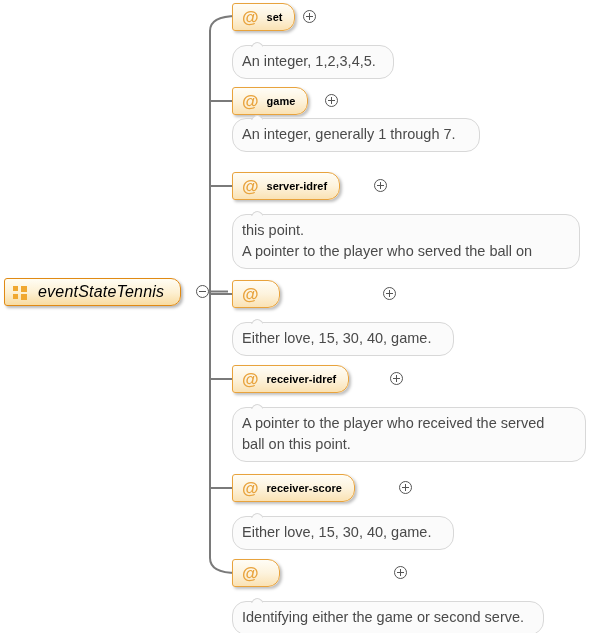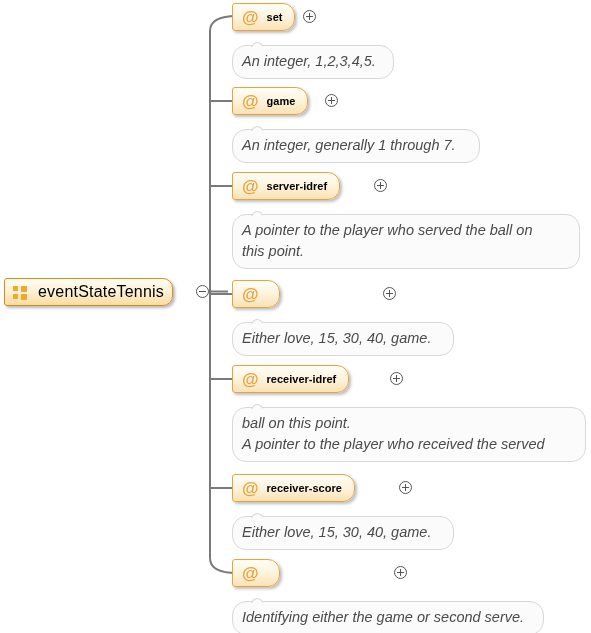--- a/index.html
+++ b/index.html
@@ -33,25 +33,26 @@
 
   
   .root-node {
     position: absolute;
     left: 4px;
     top: 278px;
     height: 28px;
     box-sizing: border-box;
     display: flex;
     align-items: center;
-    padding: 0 8px 0 8px;
+    padding: 0 16px 0 8px;
     border: 1px solid #e08a14;
     border-radius: 3px 10px 10px 3px;
     background: linear-gradient(to bottom, #fffdf4 0%, #fdf0d2 52%, #f8dca2 100%);
     box-shadow: 2px 2px 3px rgba(0,0,0,0.28);
+    font-style: italic;
   }
   .root-label {
     font-size: 16px;
     color: #000000;
     letter-spacing: 0.2px;
     white-space: nowrap;
   }
 
   
   .seq-icon {
@@ -140,21 +141,20 @@
   .doc-box {
     position: absolute;
     box-sizing: border-box;
     border: 1px solid #d8d8d8;
     border-radius: 14px;
     background: #fbfbfb;
     color: #4a4a4a;
     font-size: 14.5px;
     line-height: 21px;
     padding: 5px 9px 6px 9px;
-    font-style: italic;
   }
   .doc-box .tail {
     position: absolute;
     left: 17px;
     top: -7px;
     width: 13px;
     height: 8px;
     overflow: hidden;
   }
   .doc-box .tail::before {
@@ -208,54 +208,54 @@
   <div class="doc-box" style="left:232px; top:45px; width:162px;">
     <span class="tail"></span>
     <span class="doc-line">An integer, 1,2,3,4,5.</span>
   </div>
 
   <div class="attr-node" style="left:232px; top:87px;">
     <span class="at-sign">@</span>
     <span class="attr-label">game</span>
   </div>
   <span class="expander" style="left:325px; top:94px;"></span>
-  <div class="doc-box" style="left:232px; top:129px; width:248px;">
+  <div class="doc-box" style="left:232px; top:118px; width:248px;">
     <span class="tail"></span>
     <span class="doc-line">An integer, generally 1 through 7.</span>
   </div>
 
   <div class="attr-node" style="left:232px; top:172px;">
     <span class="at-sign">@</span>
     <span class="attr-label">server-idref</span>
   </div>
   <span class="expander" style="left:374px; top:179px;"></span>
   <div class="doc-box" style="left:232px; top:214px; width:348px;">
     <span class="tail"></span>
+    <span class="doc-line">this point.</span>
     <span class="doc-line">A pointer to the player who served the ball on</span>
-    <span class="doc-line">this point.</span>
   </div>
 
   <div class="attr-node" style="left:232px; top:280px;">
     <span class="at-sign">@</span>
   </div>
   <span class="expander" style="left:383px; top:287px;"></span>
   <div class="doc-box" style="left:232px; top:322px; width:222px;">
     <span class="tail"></span>
     <span class="doc-line">Either love, 15, 30, 40, game.</span>
   </div>
 
   <div class="attr-node" style="left:232px; top:365px;">
     <span class="at-sign">@</span>
     <span class="attr-label">receiver-idref</span>
   </div>
   <span class="expander" style="left:390px; top:372px;"></span>
   <div class="doc-box" style="left:232px; top:407px; width:354px;">
     <span class="tail"></span>
+    <span class="doc-line">A pointer to the player who received the served</span>
     <span class="doc-line">ball on this point.</span>
-    <span class="doc-line">A pointer to the player who received the served</span>
   </div>
 
   <div class="attr-node" style="left:232px; top:474px;">
     <span class="at-sign">@</span>
     <span class="attr-label">receiver-score</span>
   </div>
   <span class="expander" style="left:399px; top:481px;"></span>
   <div class="doc-box" style="left:232px; top:516px; width:222px;">
     <span class="tail"></span>
     <span class="doc-line">Either love, 15, 30, 40, game.</span>

